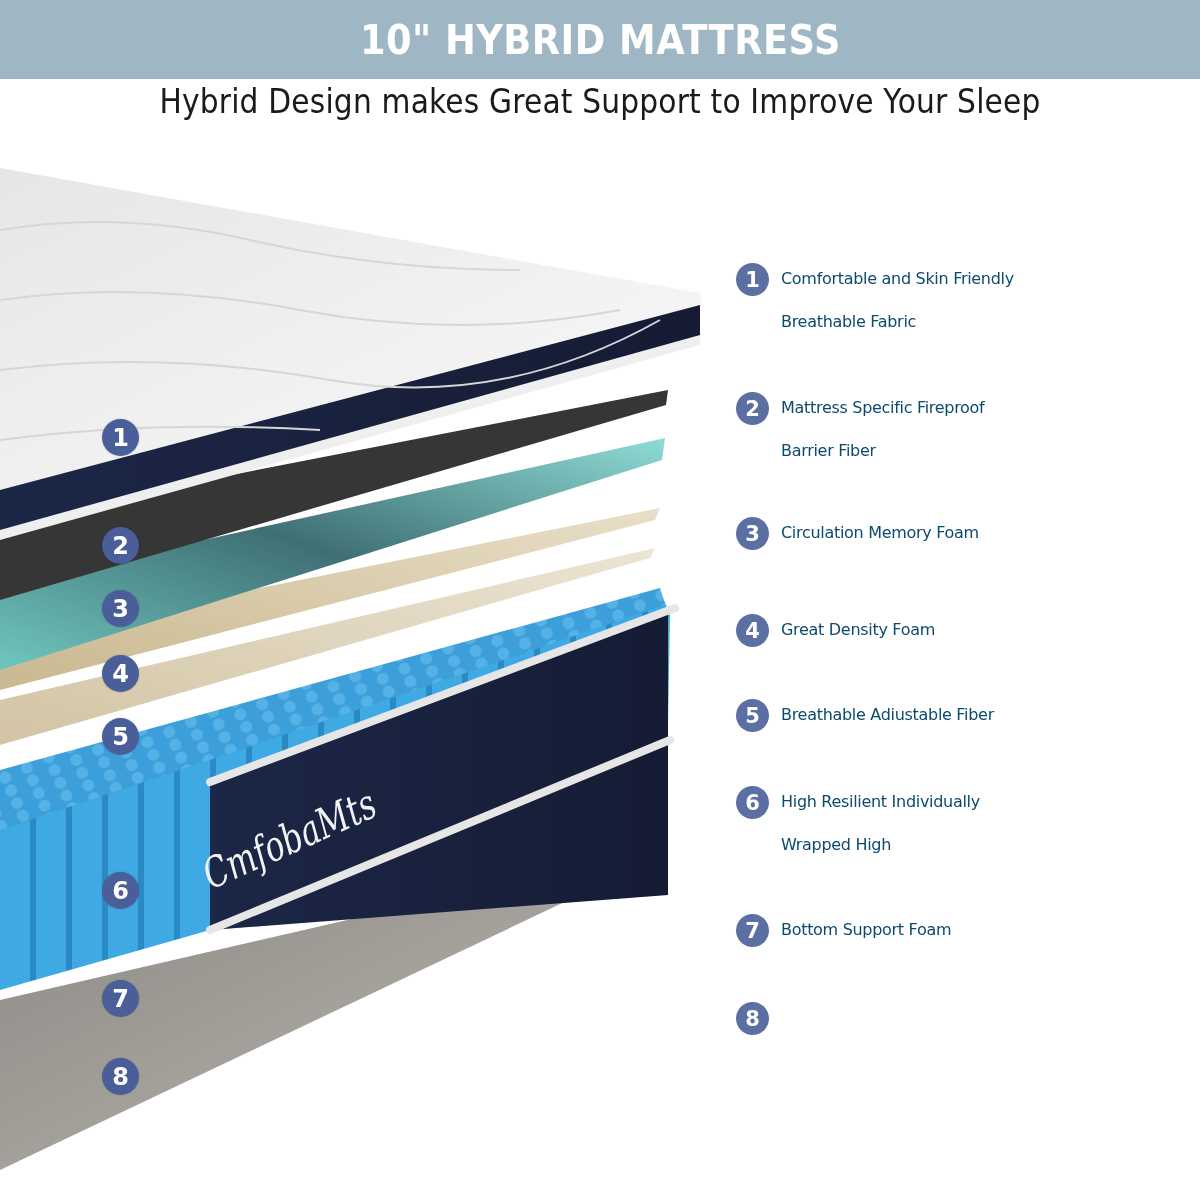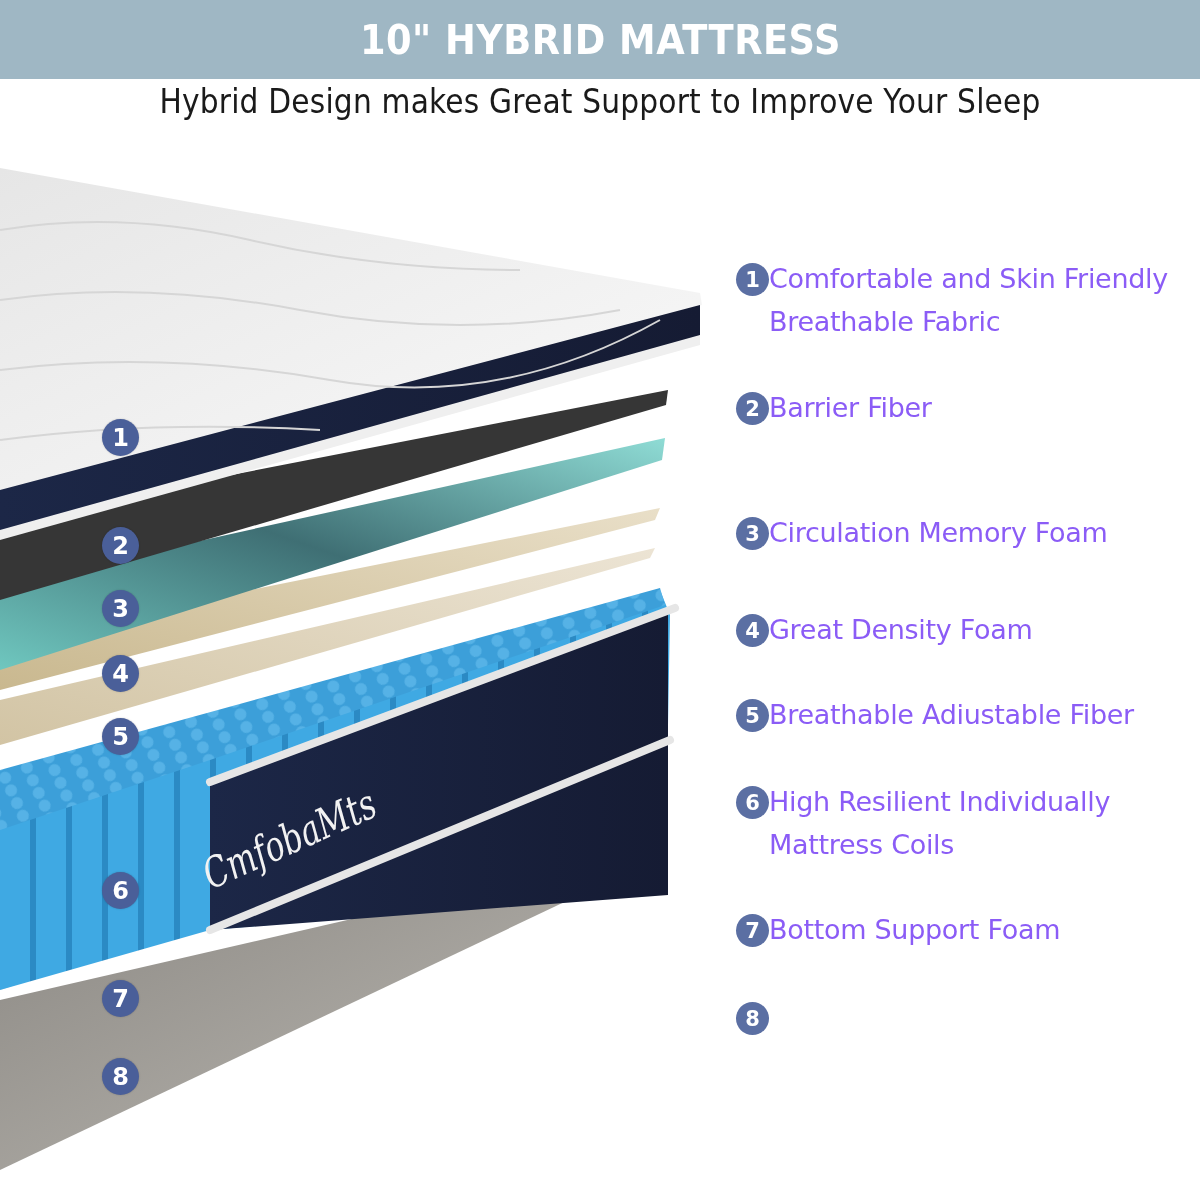--- a/index.html
+++ b/index.html
@@ -22,21 +22,21 @@
   }
   .illustration { position: absolute; left: 0; top: 160px; width: 720px; height: 1040px; }
   .legend { position: absolute; left: 736px; top: 0; width: 460px; }
   .legend-item { position: absolute; left: 0; display: flex; align-items: flex-start; }
   .legend-badge {
     width: 33px; height: 33px; border-radius: 50%; background: #5b6fa3; color: #fff;
     font-weight: bold; font-size: 21px; display: flex; align-items: center; justify-content: center;
     flex: 0 0 33px; margin-top: 2px;
   }
   .legend-text {
-    margin-left: 0; font-size: 27px; line-height: 43px; color: #8b5cf6; font-weight: 500;
+    margin-left: 12px; font-size: 16px; line-height: 43px; color: #0c4a6e; font-weight: 500;
     font-family: "DejaVu Sans", sans-serif; margin-top: -4px; letter-spacing: -0.3px;
   }
   .marker {
     position: absolute; width: 37px; height: 37px; border-radius: 50%; background: #4a5f99;
     color: #fff; font-weight: bold; font-size: 24px; display: flex; align-items: center; justify-content: center;
     box-shadow: 0 0 2px rgba(0,0,0,0.2);
   }
   .brand {
     position: absolute; left: 215px; top: 850px; color: #f2f2f2;
     font-family: "DejaVu Serif", serif; font-style: italic; font-size: 42px;
@@ -142,20 +142,21 @@
   <div class="legend-item" style="top:261px;">
     <div class="legend-badge">1</div>
     <div class="legend-text">
       <div>Comfortable and Skin Friendly</div>
       <div>Breathable Fabric</div>
     </div>
   </div>
   <div class="legend-item" style="top:390px;">
     <div class="legend-badge">2</div>
     <div class="legend-text">
+      <div>Mattress Specific Fireproof</div>
       <div>Barrier Fiber</div>
     </div>
   </div>
   <div class="legend-item" style="top:515px;">
     <div class="legend-badge">3</div>
     <div class="legend-text">
       <div>Circulation Memory Foam</div>
     </div>
   </div>
   <div class="legend-item" style="top:612px;">
@@ -167,21 +168,21 @@
   <div class="legend-item" style="top:697px;">
     <div class="legend-badge">5</div>
     <div class="legend-text">
       <div>Breathable Adiustable Fiber</div>
     </div>
   </div>
   <div class="legend-item" style="top:784px;">
     <div class="legend-badge">6</div>
     <div class="legend-text">
       <div>High Resilient Individually</div>
-      <div>Mattress Coils</div>
+      <div>Wrapped High</div>
     </div>
   </div>
   <div class="legend-item" style="top:912px;">
     <div class="legend-badge">7</div>
     <div class="legend-text">
       <div>Bottom Support Foam</div>
     </div>
   </div>
   <div class="legend-item" style="top:1000px;">
     <div class="legend-badge">8</div>

